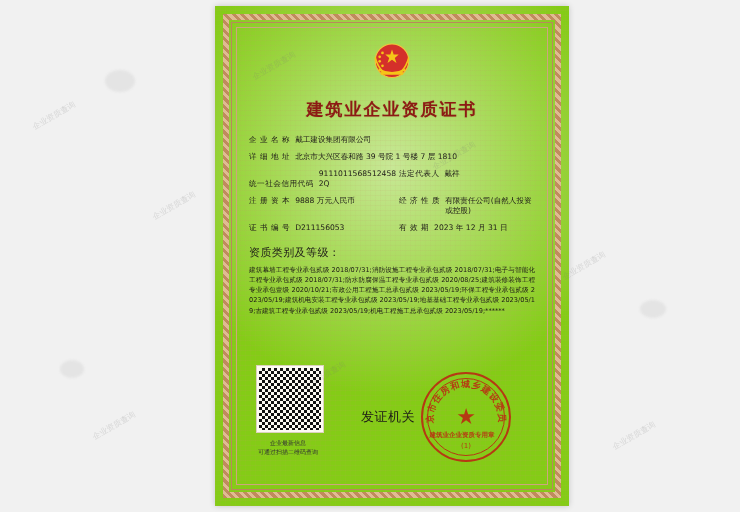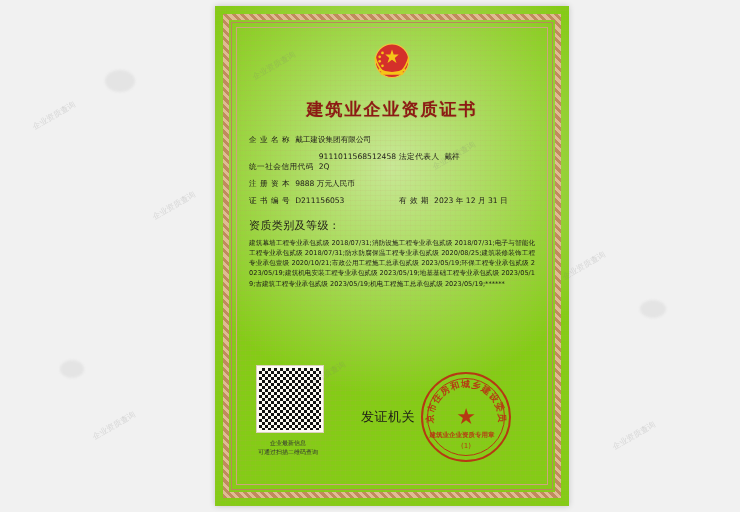--- a/index.html
+++ b/index.html
@@ -287,33 +287,43 @@
       <div class="doc-title">建筑业企业资质证书</div>
 
       <div class="fields">
         <div class="field-row">
           <div class="full field-cell">
             <span class="f-label">企 业 名 称</span>
             <span class="f-value">戴工建设集团有限公司</span>
           </div>
         </div>
         <div class="field-row">
+          <div class="full field-cell">
+            <span class="f-label">详 细 地 址</span>
+            <span class="f-value">北京市大兴区春和路 39 号院 1 号楼 7 层 1810</span>
+          </div>
+        </div>
+        <div class="field-row">
           <div class="col-a field-cell">
             <span class="f-label">统一社会信用代码</span>
             <span class="f-value">91110115685124582Q</span>
           </div>
           <div class="col-b field-cell">
             <span class="f-label">法定代表人</span>
             <span class="f-value">戴祥</span>
           </div>
         </div>
         <div class="field-row">
           <div class="col-a field-cell">
             <span class="f-label">注 册 资 本</span>
             <span class="f-value">9888 万元人民币</span>
+          </div>
+          <div class="col-b field-cell">
+            <span class="f-label">经 济 性 质</span>
+            <span class="f-value">有限责任公司(自然人投资或控股)</span>
           </div>
         </div>
         <div class="field-row">
           <div class="col-a field-cell">
             <span class="f-label">证 书 编 号</span>
             <span class="f-value">D211156053</span>
           </div>
           <div class="col-b field-cell">
             <span class="f-label">有 效 期</span>
             <span class="f-value">2023 年 12 月 31 日</span>

